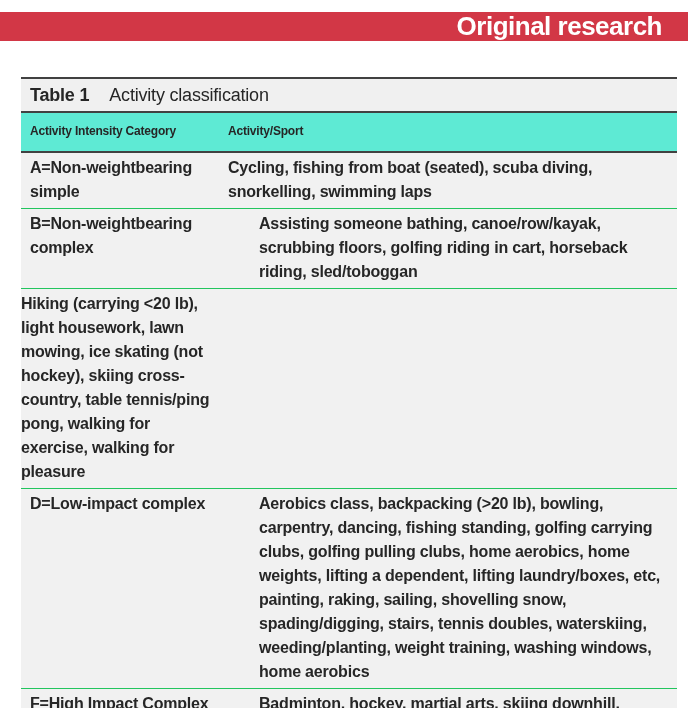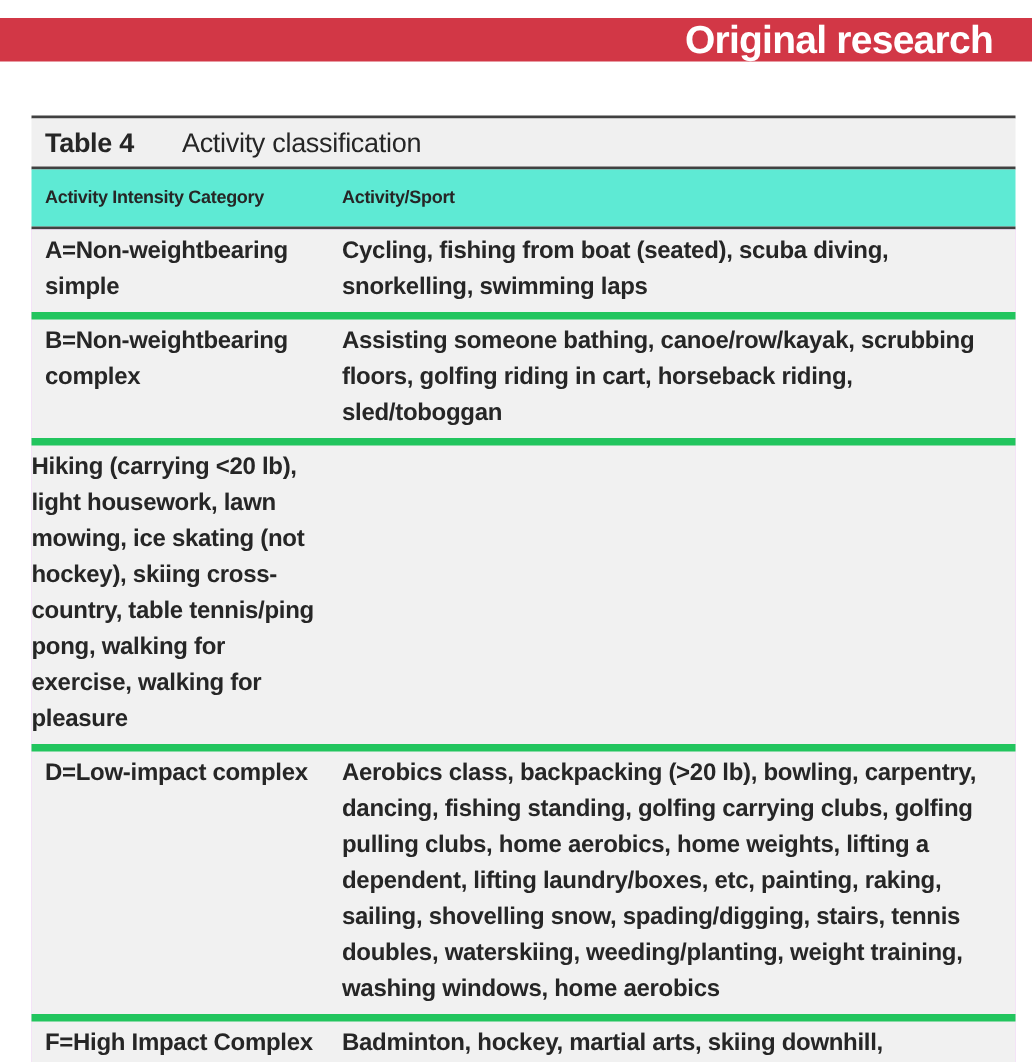--- a/index.html
+++ b/index.html
@@ -37,21 +37,21 @@
   .rule-dark { height: 2px; background: #414141; }
   .rule-light { height: 1px; background: #b5b5b5; }
 
   .t-title {
     background: #f0f0f0;
     padding: 6px 9px 5px 9px;
     font-size: 18px;
     letter-spacing: -0.2px;
   }
   .t-title .t-label { font-weight: bold; }
-  .t-title .t-caption { margin-left: 32px; font-weight: normal; }
+  .t-title .t-caption { margin-left: 20px; font-weight: normal; }
 
   .grid {
     display: grid;
     grid-template-columns: 207px 1fr;
   }
 
   .t-head {
     background: #5eead4;
     padding: 7px 0 8px 0;
     font-weight: bold;
@@ -65,35 +65,35 @@
   .c2 { padding-right: 10px; }
 
   .t-body { background: #f0abfc; font-weight: bold; }
   .t-row {
     background: #f1f1f1;
     padding: 3px 0 4px 0;
     font-size: 16px;
     line-height: 24px;
     letter-spacing: -0.2px;
   }
-  .t-row + .t-row { border-top: 5px solid #22c55e; }
+  .t-row + .t-row { border-top: 1px solid #22c55e; gap: 31px; }
 </style>
 </head>
 <body>
 
 <div class="banner" style="background: rgb(210, 55, 70);">
   <span class="banner-label" style="color: rgb(255, 255, 255);">Original research</span>
 </div>
 
 <div class="table-wrap">
 
   <div class="rule-dark"></div>
 
   <div class="t-title">
-    <span class="t-label">Table 4</span><span class="t-caption">Activity classification</span>
+    <span class="t-label">Table 1</span><span class="t-caption">Activity classification</span>
   </div>
 
   <div class="rule-dark"></div>
 
   <div class="t-head grid">
     <div class="c1">Activity Intensity Category</div>
     <div class="c2">Activity/Sport</div>
   </div>
 
   <div class="rule-dark"></div>

